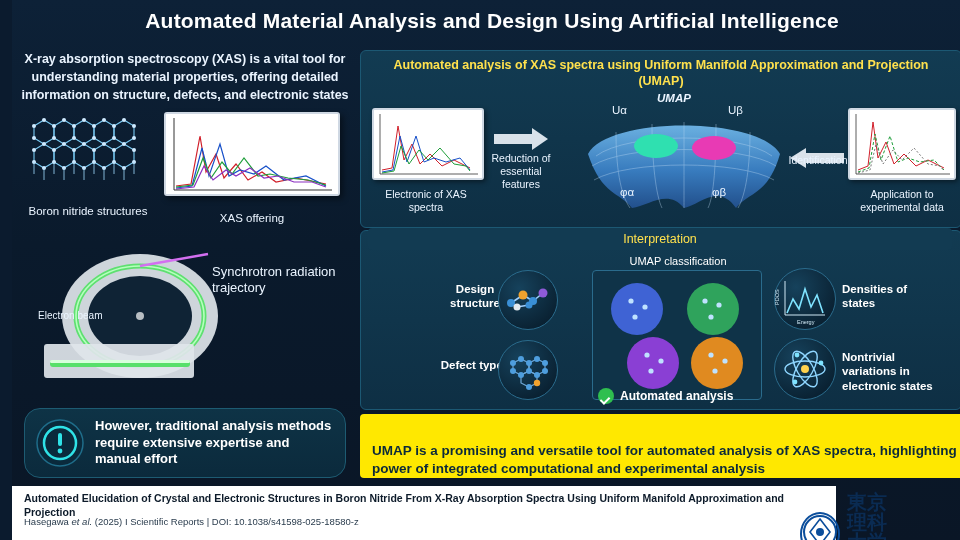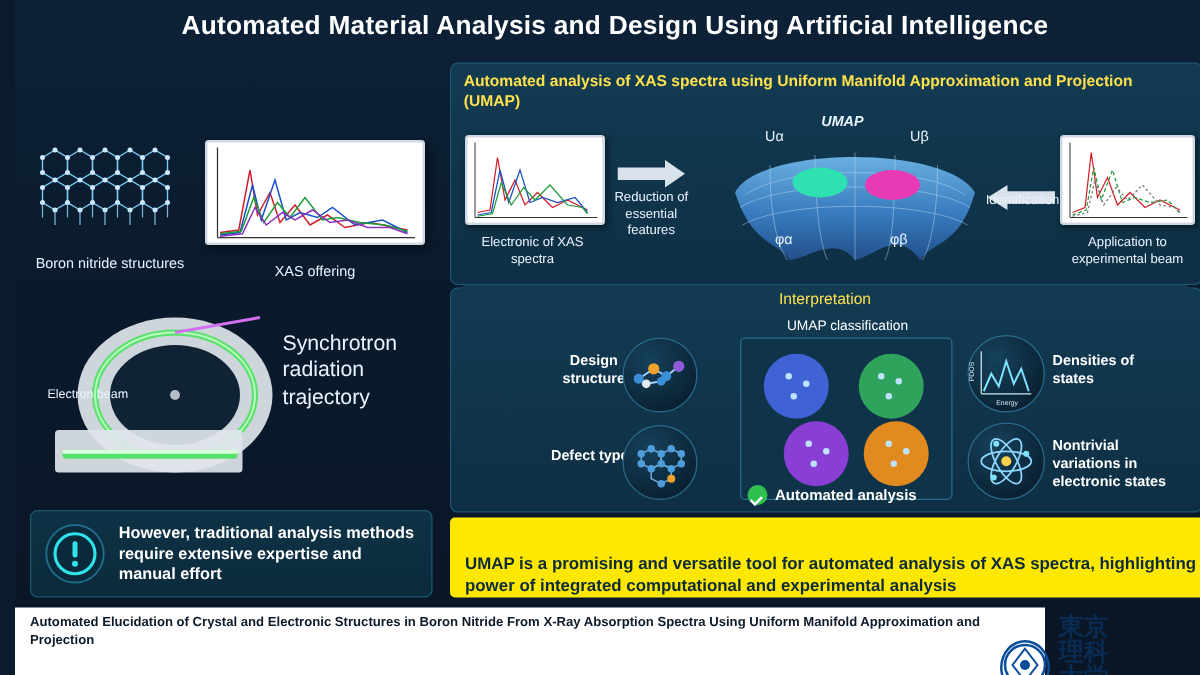--- a/index.html
+++ b/index.html
@@ -30,40 +30,40 @@
   .bn-block{position:absolute;left:16px;top:112px;width:120px;}
   .bn-img{width:118px;height:70px;position:relative;}
   .bn-caption{font-size:11.5px;text-align:center;margin-top:22px;line-height:1.25;color:#eaf4ff;}
   .xas-block{position:absolute;left:152px;top:112px;width:176px;}
   .xas-frame{
     width:172px;height:80px;background:#ffffff;border:2px solid #cfd8e3;border-radius:3px;
     box-shadow:3px 3px 6px rgba(0,0,0,.45);position:relative;overflow:hidden;
   }
   .xas-caption{font-size:11.5px;text-align:center;margin-top:16px;color:#eaf4ff;}
   .synch-wrap{position:absolute;left:18px;top:248px;width:320px;height:150px;}
-  .synch-label-1{position:absolute;left:196px;top:16px;font-size:17px;line-height:1.25;color:#eaf4ff;}
+  .synch-label-1{position:absolute;left:182px;top:16px;font-size:13px;line-height:1.25;color:#eaf4ff;}
   .synch-label-2{position:absolute;left:8px;top:62px;font-size:10px;color:#eaf4ff;}
   
   .note-card{
     position:absolute;left:12px;top:408px;width:322px;height:70px;
     background:linear-gradient(180deg,#0e3346 0%, #0b2a3c 100%);
-    border:1px solid #1d5b72;border-radius:6px;
+    border:1px solid #1d5b72;border-radius:16px;
     display:flex;align-items:center;gap:10px;padding:0 10px;box-sizing:border-box;
   }
   .note-icon{width:50px;height:50px;flex:0 0 50px;}
   .note-text{font-size:13px;font-weight:bold;line-height:1.3;color:#ffffff;}
   
   .panel{
     position:absolute;background:linear-gradient(180deg,#123b52 0%, #0e2f44 100%);
     border:1px solid #1c5873;border-radius:6px;
   }
   .panel-top{left:348px;top:50px;width:600px;height:176px;}
   .panel-bottom{left:348px;top:230px;width:600px;height:178px;}
   .panel-head{
-    font-size:12.5px;font-weight:bold;color:#ffe14d;
+    font-size:12.5px;font-weight:bold;color:#ffe14d;text-align:center;
     padding:6px 10px 0 10px;line-height:1.3;
   }
   .panel-sub{
     position:absolute;left:356px;top:228px;width:584px;height:22px;
     background:#123b52;border-radius:4px;text-align:center;
   }
   .sub-text{font-size:12.5px;font-weight:normal;color:#ffe14d;line-height:22px;}
   .mini-frame{
     background:#ffffff;border:2px solid #cfd8e3;border-radius:3px;
     box-shadow:2px 2px 5px rgba(0,0,0,.45);position:relative;overflow:hidden;
@@ -108,20 +108,21 @@
 </style>
 </head>
 <body>
 
 <div class="page">
 
   <div class="title-bar">
     <div class="title-text">Automated Material Analysis and Design Using Artificial Intelligence</div>
   </div>
 
+  <div class="left-intro">X-ray absorption spectroscopy (XAS) is a vital tool for understanding material properties, offering detailed information on structure, defects, and electronic states</div>
 
   <div class="bn-block">
     <div class="bn-img">
       <svg width="118" height="92" viewBox="0 0 118 92">
         <g stroke="#7fd4ff" stroke-width="1.1" fill="none" opacity="0.95">
           <path d="M6 14 L16 8 L26 14 L26 26 L16 32 L6 26 Z"></path>
           <path d="M26 14 L36 8 L46 14 L46 26 L36 32 L26 26 Z"></path>
           <path d="M46 14 L56 8 L66 14 L66 26 L56 32 L46 26 Z"></path>
           <path d="M66 14 L76 8 L86 14 L86 26 L76 32 L66 26 Z"></path>
           <path d="M86 14 L96 8 L106 14 L106 26 L96 32 L86 26 Z"></path>
@@ -297,21 +298,21 @@
   <div class="mini-frame" style="position:absolute;left:836px;top:108px;width:104px;height:68px;">
     <svg width="104" height="68" viewBox="0 0 104 68">
       <rect width="104" height="68" fill="#fff"></rect>
       <polyline points="8,60 18,56 23,12 28,48 36,32 44,54 54,44 66,56 78,50 94,58" fill="none" stroke="#d11f2a" stroke-width="1"></polyline>
       <polyline points="8,62 19,58 25,24 31,50 40,26 48,52 58,48 70,52 84,50 94,60" fill="none" stroke="#1e9e3a" stroke-width="1" stroke-dasharray="3 2"></polyline>
       <polyline points="8,63 20,60 26,34 33,54 43,40 52,50 64,38 78,54 90,56 94,61" fill="none" stroke="#777" stroke-width="1" stroke-dasharray="2 2"></polyline>
       <line x1="6" y1="64" x2="100" y2="64" stroke="#333" stroke-width=".8"></line>
       <line x1="6" y1="4" x2="6" y2="64" stroke="#333" stroke-width=".8"></line>
     </svg>
   </div>
-  <div class="cap" style="position:absolute;left:836px;top:188px;width:108px;">Application to experimental beam</div>
+  <div class="cap" style="position:absolute;left:836px;top:188px;width:108px;">Application to experimental data</div>
 
   <div class="panel panel-bottom"></div>
   <div class="panel-sub">
     <span class="sub-text">Interpretation</span>
   </div>
 
   <div class="interp-label" style="left:424px;top:282px;width:78px;">Design structure</div>
   <div class="circ-thumb" style="left:486px;top:270px;width:58px;height:58px;">
     <svg width="58" height="58" viewBox="0 0 58 58">
       <g stroke="#9fd0ff" stroke-width="1.6">
@@ -410,20 +411,25 @@
     </svg>
   </div>
   <div class="interp-label" style="left:830px;top:350px;width:106px;text-align:left;">Nontrivial variations in electronic states</div>
 
   <div class="conclusion">
     <div class="conclusion-text">UMAP is a promising and versatile tool for automated analysis of XAS spectra, highlighting the power of integrated computational and experimental analysis</div>
   </div>
 
   <div class="footer">
     <div class="footer-title">Automated Elucidation of Crystal and Electronic Structures in Boron Nitride From X-Ray Absorption Spectra Using Uniform Manifold Approximation and Projection</div>
+    <div class="footer-sub">
+      <span>Hasegawa</span>
+      <i>et al.</i>
+      <span>(2025) I Scientific Reports | DOI: 10.1038/s41598-025-18580-z</span>
+    </div>
     <div class="logo">
       <div class="logo-mark">
         <svg width="36" height="36" viewBox="0 0 36 36">
           <circle cx="18" cy="18" r="16" fill="none" stroke="#0a4d9b" stroke-width="2"></circle>
           <path d="M18 5 L28 18 L18 31 L8 18 Z" fill="none" stroke="#0a4d9b" stroke-width="1.6"></path>
           <circle cx="18" cy="18" r="4" fill="#0a4d9b"></circle>
         </svg>
       </div>
       <div>
         <div class="logo-ja">東京理科大学</div>

